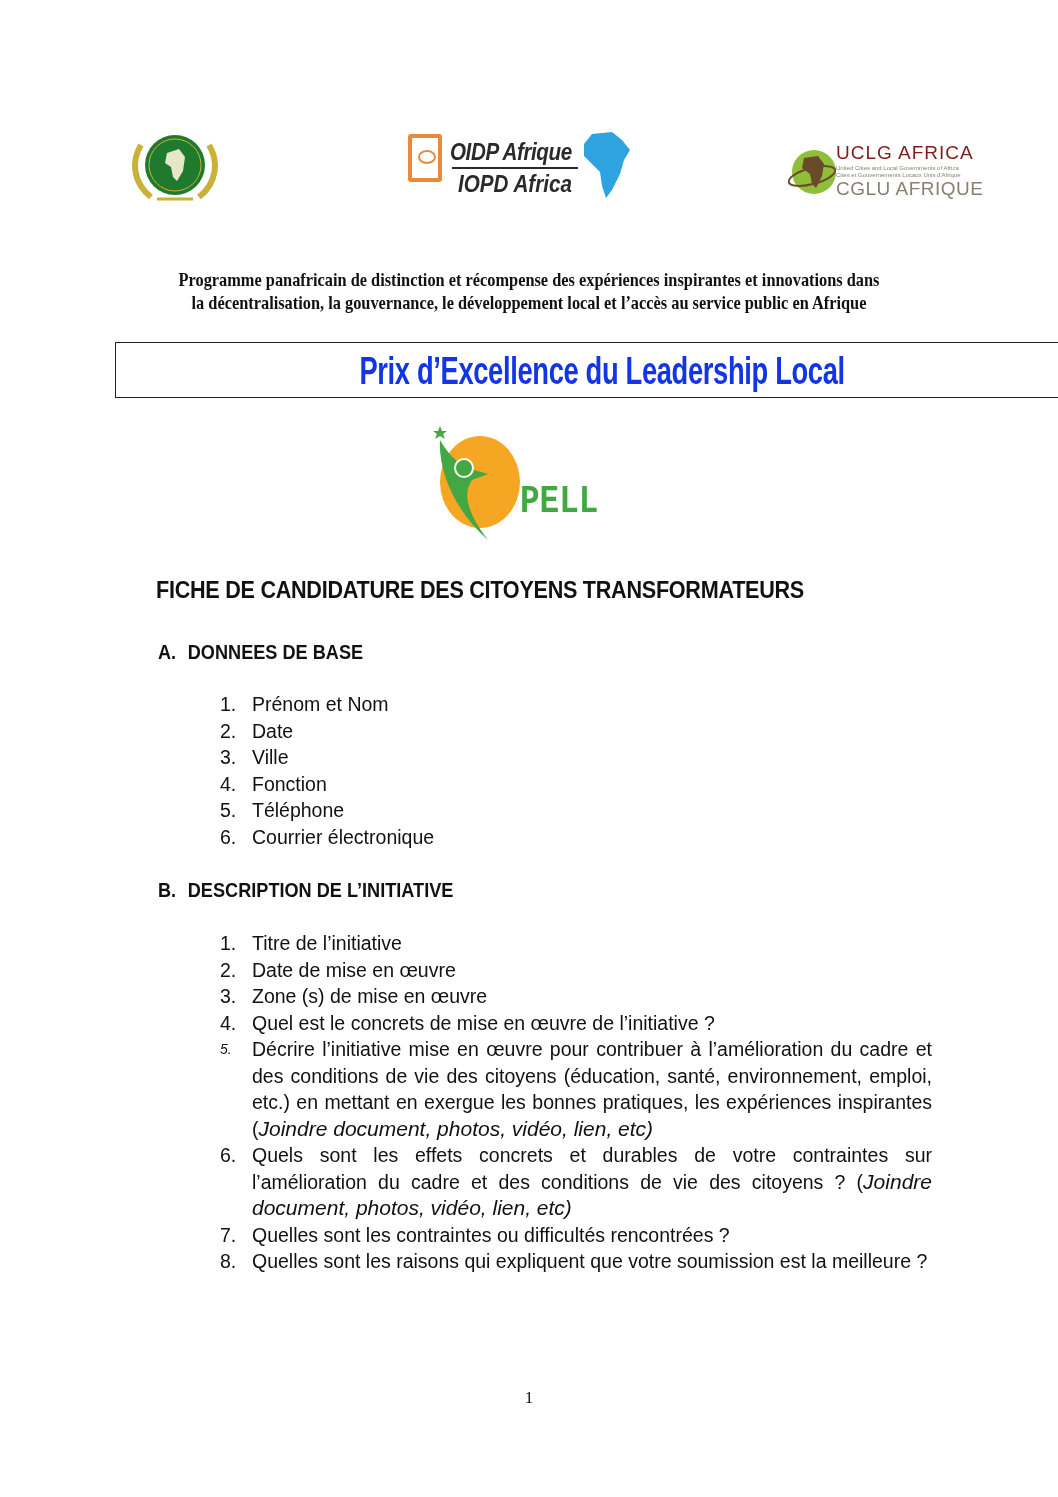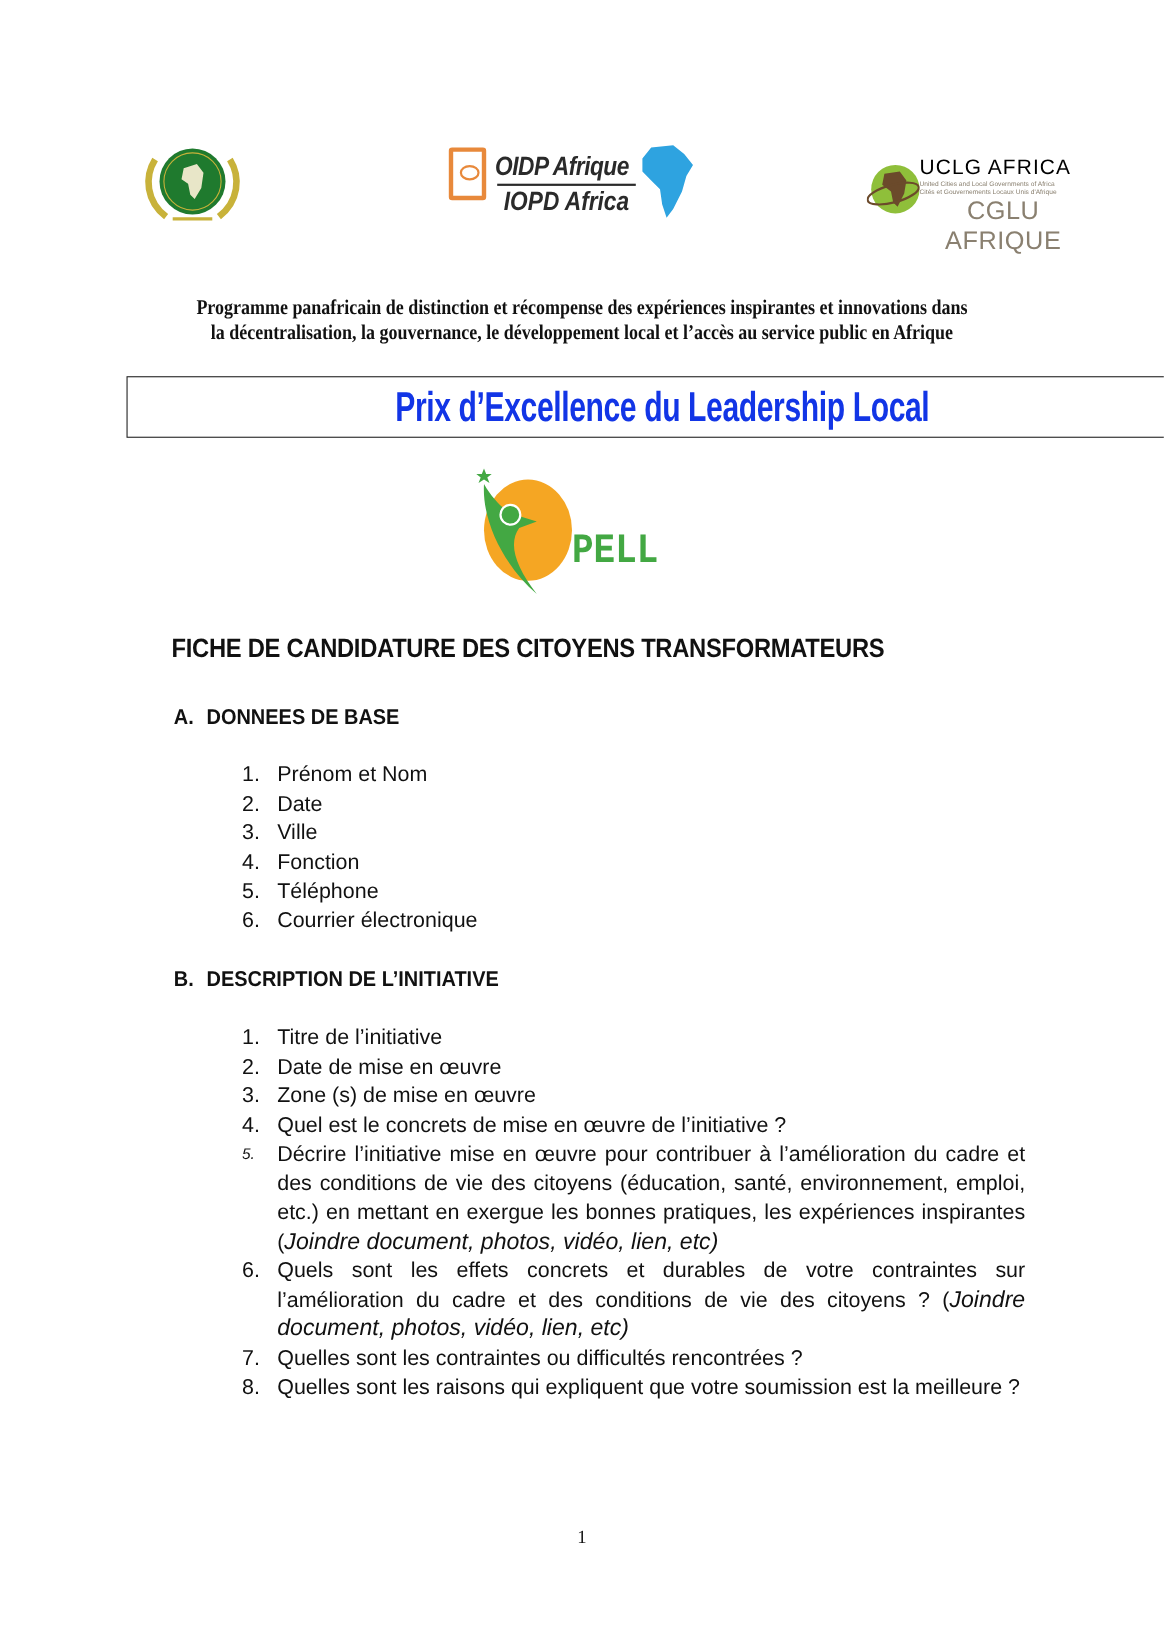--- a/index.html
+++ b/index.html
@@ -9,23 +9,23 @@
 
   
   .logo-au { left: 127px; top: 127px; width: 96px; height: 78px; }
   .logo-oidp { left: 406px; top: 128px; width: 228px; height: 76px; font-style: italic; }
   .oidp-box { position:absolute; left:2px; top:6px; width:34px; height:48px; border:4px solid #e8893b; border-radius:3px; box-sizing:border-box; }
   .oidp-eye { position:absolute; left:6px; top:12px; width:14px; height:10px; border:2px solid #e8893b; border-radius:50%; }
   .oidp-t1 { position:absolute; left:44px; top:10px; font-weight:bold; font-size:24px; color:#2a2a2a; letter-spacing:-0.5px; font-family:"Liberation Sans Narrow","Liberation Sans",sans-serif; transform:scaleX(0.86); transform-origin:left; }
   .oidp-line { position:absolute; left:46px; top:39px; width:126px; height:2px; background:#2a2a2a; }
   .oidp-t2 { position:absolute; left:52px; top:42px; font-weight:bold; font-size:24px; color:#2a2a2a; transform:scaleX(0.86); transform-origin:left; }
   .logo-uclg { left: 788px; top: 140px; width: 200px; height: 64px; }
-  .uclg-t1 { position:absolute; left:48px; top:2px; font-size:19px; color:#000000; letter-spacing:1px; }
+  .uclg-t1 { position:absolute; left:48px; top:2px; font-size:19px; color:#7f1d1d; letter-spacing:1px; }
   .uclg-s { position:absolute; left:48px; font-size:6px; color:#8a8070; white-space:nowrap; }
-  .uclg-t2 { position:absolute; left:48px; top:38px; font-size:23px; color:#8a8070; letter-spacing:0.5px;text-align:center; }
+  .uclg-t2 { position:absolute; left:48px; top:38px; font-size:19px; color:#8a8070; letter-spacing:0.5px;text-align:center; }
 
   .program { left: 120px; top: 268px; width: 818px; text-align: center; font-family: "Liberation Serif", serif;
              font-weight: bold; font-size: 19px; line-height: 23px; transform: scaleX(0.86); transform-origin: center; }
 
   .title-box { left: 115px; top: 342px; width: 975px; height: 56px; border: 1.5px solid #222; box-sizing: border-box;
                text-align: center; }
   .title-text { display:inline-block; font-family: "Liberation Sans", sans-serif; font-weight: bold; font-size: 38px;
                 line-height: 56px; color: #1235e6; transform: scaleX(0.72); transform-origin: center; letter-spacing:-0.5px; }
 
   .logo-pell { left: 428px; top: 424px; width: 200px; height: 120px; font-family: Liberation Mono, monospace; }

